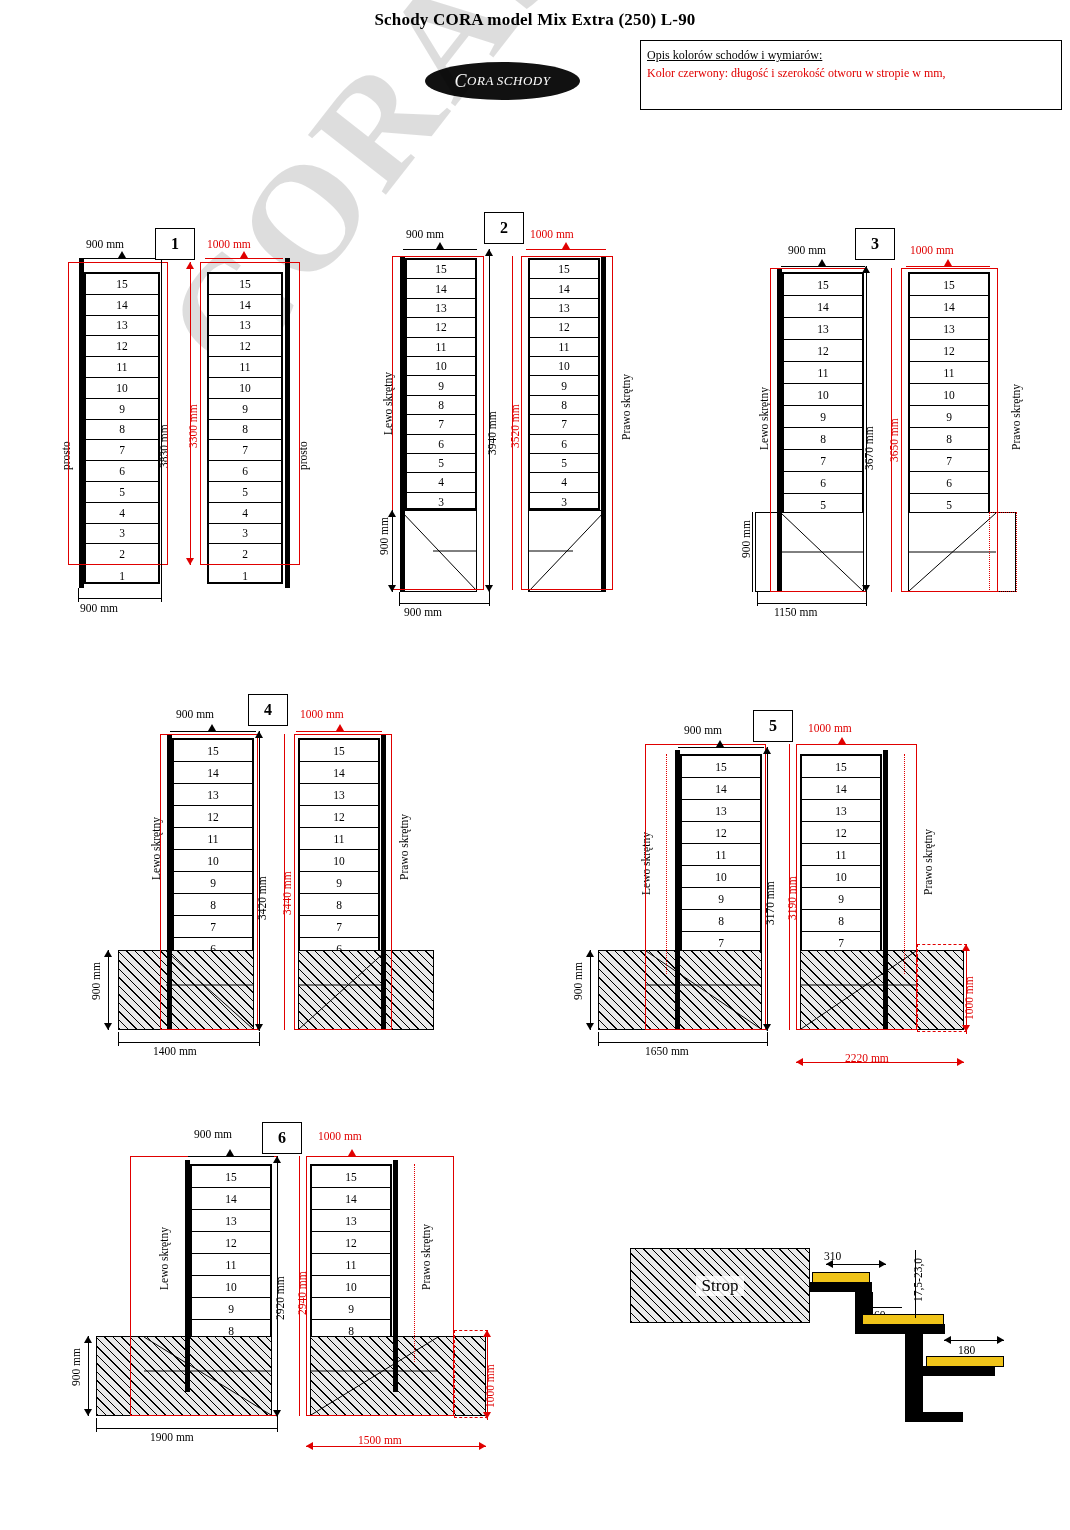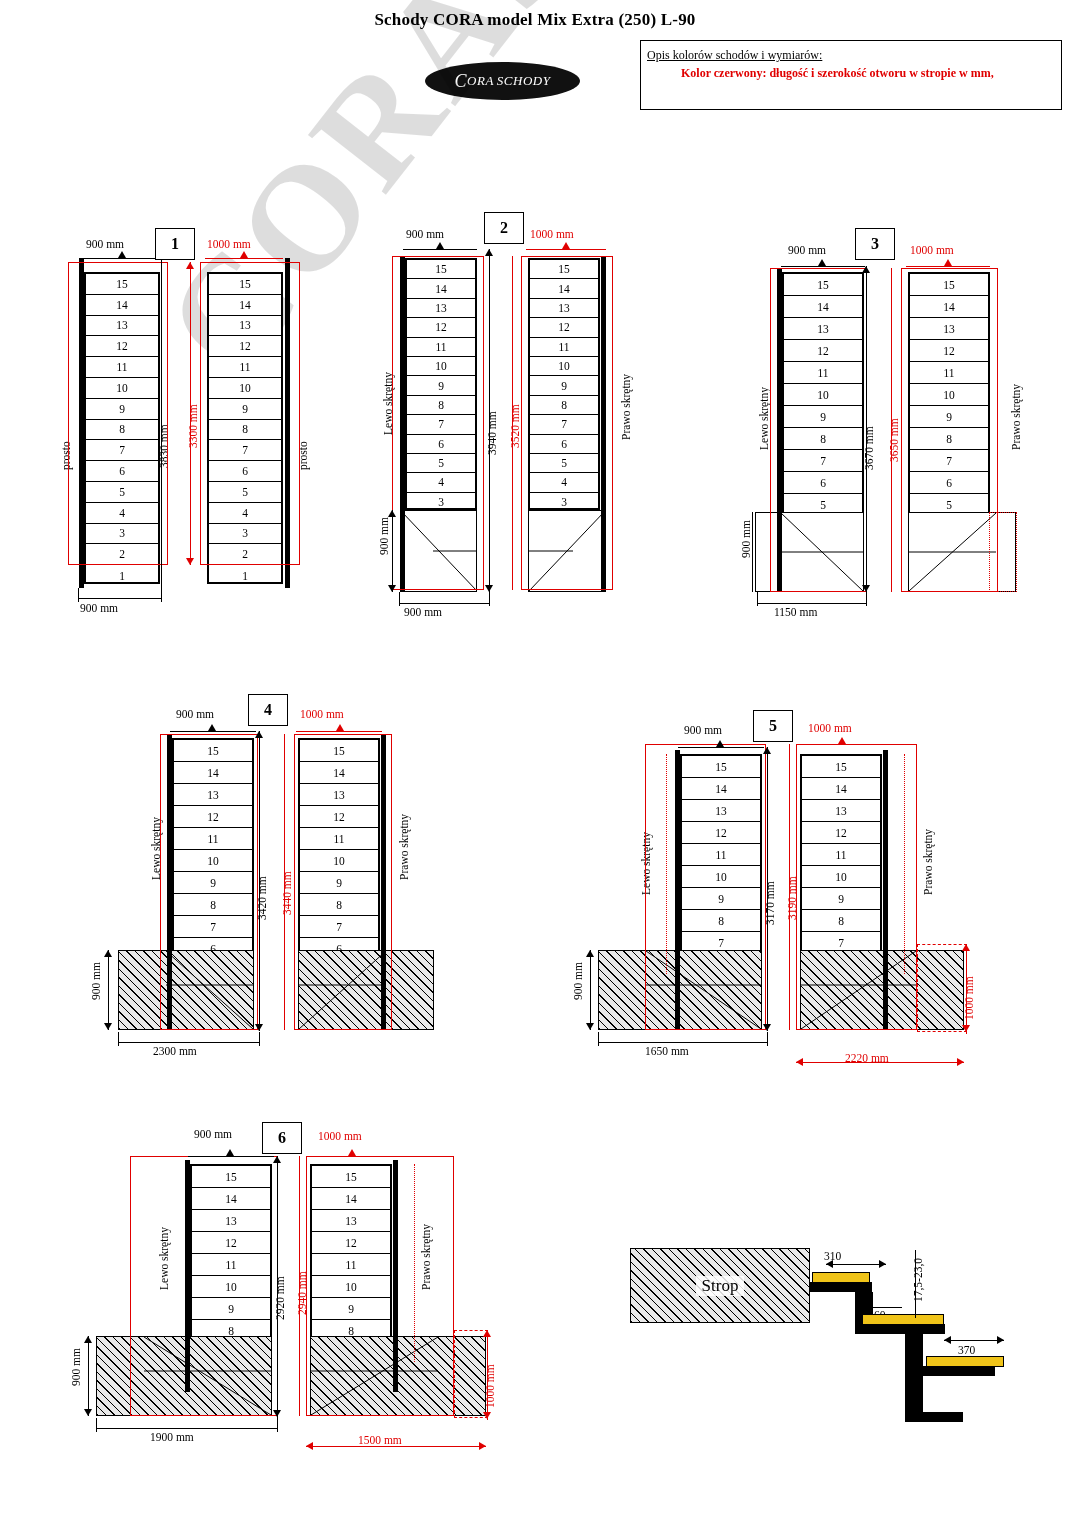--- a/index.html
+++ b/index.html
@@ -23,21 +23,21 @@
     border:1px solid #000;box-sizing:border-box;padding:5px 6px;
     font-size:12.5px;line-height:1.55;
   }
   .hdr-right{
     position:absolute;left:640px;top:40px;width:422px;height:70px;
     border:1px solid #000;box-sizing:border-box;padding:5px 6px;
     font-size:12px;line-height:1.5;
   }
   .u{text-decoration:underline;}
   .red{color:#e00000;}
-  .bold{font-weight:bold;margin-left:34px;}
+  .bold{font-weight:normal;}
 
   .logo{
     position:absolute;left:425px;top:62px;width:155px;height:38px;
     border-radius:50%/50%;background:#111;color:#fff;
     display:flex;align-items:center;justify-content:center;
     font-family:"Liberation Serif", serif;font-size:15px;font-style:italic;
     letter-spacing:.5px;
   }
 
   
@@ -438,21 +438,21 @@
     <div class="ar-down" style="left:255px;top:1024px;"></div>
     <div class="vline red" style="left:284px;top:734px;height:296px;"></div>
     <div class="dimv red" style="left:281px;top:915px;transform:rotate(-90deg);">3440 mm</div>
 
     <div class="dimv" style="left:90px;top:1000px;transform:rotate(-90deg);">900 mm</div>
     <div class="vline" style="left:108px;top:950px;height:80px;"></div>
     <div class="ar-up" style="left:104px;top:950px;"></div>
     <div class="ar-down" style="left:104px;top:1023px;"></div>
 
     <div class="arrowline" style="left:118px;top:1042px;width:141px;"></div>
-    <div class="dimh" style="left:153px;top:1045px;">2300 mm</div>
+    <div class="dimh" style="left:153px;top:1045px;">1400 mm</div>
     <div class="tick" style="left:118px;top:1032px;height:14px;"></div>
     <div class="tick" style="left:259px;top:1032px;height:14px;"></div>
   </div>
 
   <div class="grp" style="left:0;top:0;">
     <div class="num-box" style="left:753px;top:710px;">5</div>
 
     <div class="flight" style="left:680px;top:754px;width:82px;height:220px;">
       <div class="step" style="height:22px">15</div>
       <div class="step" style="height:22px">14</div>
@@ -658,21 +658,21 @@
 
     <div class="arrowline" style="left:826px;top:1264px;width:60px;"></div>
     <div class="dimh" style="left:824px;top:1250px;">310</div>
     <div class="ar-left" style="left:826px;top:1260px;"></div>
     <div class="ar-right" style="left:879px;top:1260px;"></div>
 
     <div class="arrowline" style="left:862px;top:1307px;width:40px;"></div>
     <div class="dimh" style="left:874px;top:1309px;">60</div>
 
     <div class="arrowline" style="left:944px;top:1340px;width:60px;"></div>
-    <div class="dimh" style="left:958px;top:1344px;">370</div>
+    <div class="dimh" style="left:958px;top:1344px;">180</div>
     <div class="ar-left" style="left:944px;top:1336px;"></div>
     <div class="ar-right" style="left:997px;top:1336px;"></div>
 
     <div class="vline" style="left:915px;top:1250px;height:68px;"></div>
     <div class="dimv" style="left:912px;top:1302px;transform:rotate(-90deg);">17,5-23,0</div>
   </div>
 
 </div>
 
 </body></html>

